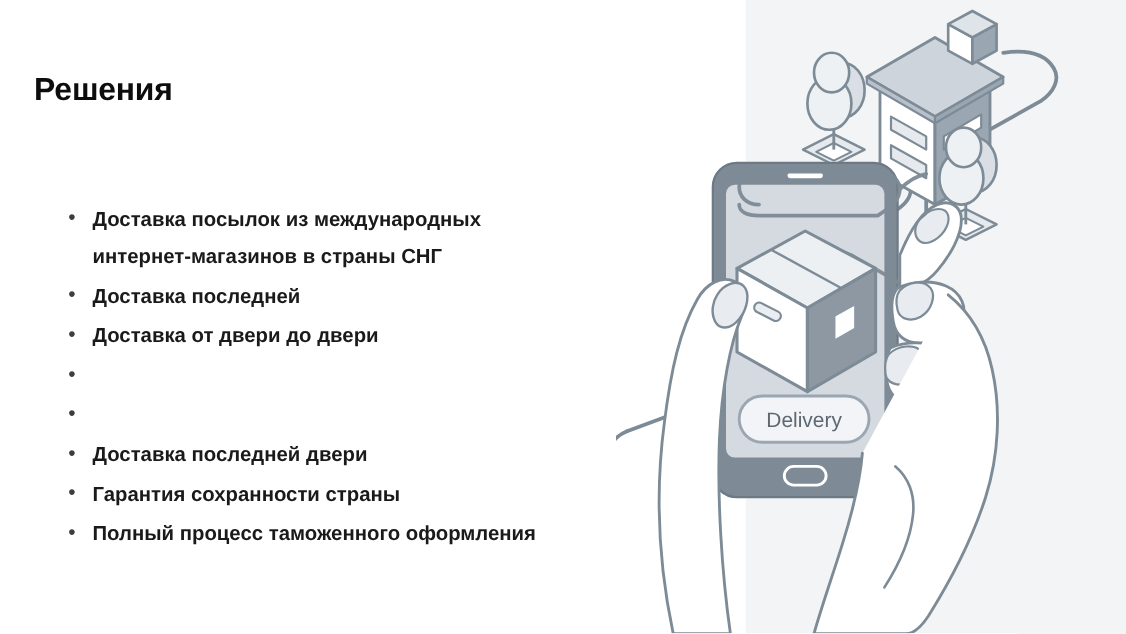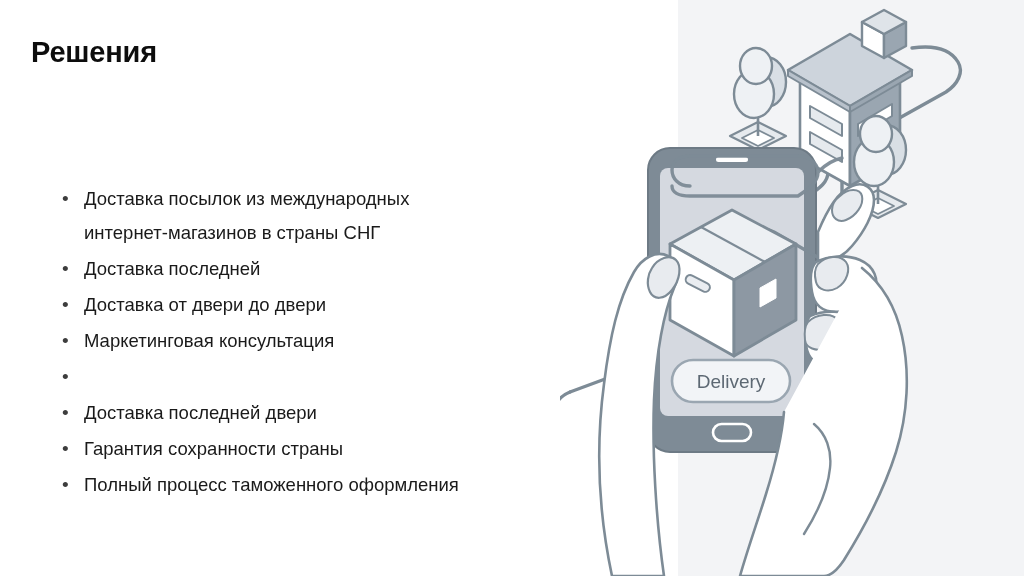--- a/index.html
+++ b/index.html
@@ -36,20 +36,21 @@
     top: 34px;
     width: 560px;
   }
   .title-line {
     font-size: 29px;
     font-weight: bold;
     color: #0d0d0d;
     line-height: 1.30;
     letter-spacing: -0.2px;
     white-space: nowrap;
+    margin-top: 30px;
   }
 
   
   .bullets {
     position: absolute;
     left: 58px;
     top: 182px;
     width: 560px;
   }
   .bullet-row {
@@ -65,20 +66,21 @@
     color: #3d3d3d;
     text-align: left;
     padding-left: 4px;
     box-sizing: border-box;
   }
   .bullet-text {
     font-size: 18.5px;
     line-height: 34px;
     color: #1a1a1a;
     white-space: pre-line;
+    font-weight: bold;
   }
 
   
   .illustration {
     position: absolute;
     left: 560px;
     top: 0;
     width: 464px;
     height: 516px;
   }
@@ -112,21 +114,20 @@
       <div class="bullet-text">Доставка последней</div>
     </div>
 
     <div class="bullet-row">
       <div class="bullet-dot">•</div>
       <div class="bullet-text">Доставка от двери до двери</div>
     </div>
 
     <div class="bullet-row">
       <div class="bullet-dot">•</div>
-      <div class="bullet-text">Маркетинговая консультация</div>
     </div>
 
     <div class="bullet-row">
       <div class="bullet-dot">•</div>
     </div>
 
     <div class="bullet-row">
       <div class="bullet-dot">•</div>
       <div class="bullet-text">Доставка последней двери</div>
     </div>

